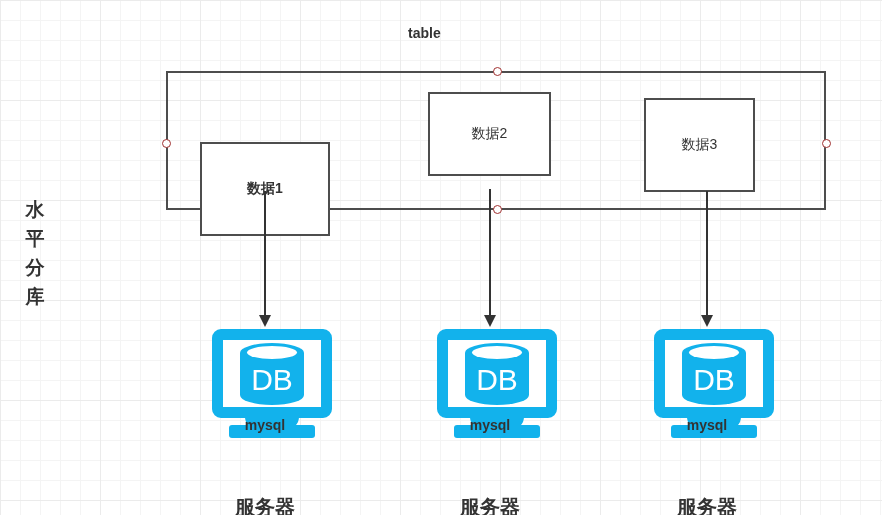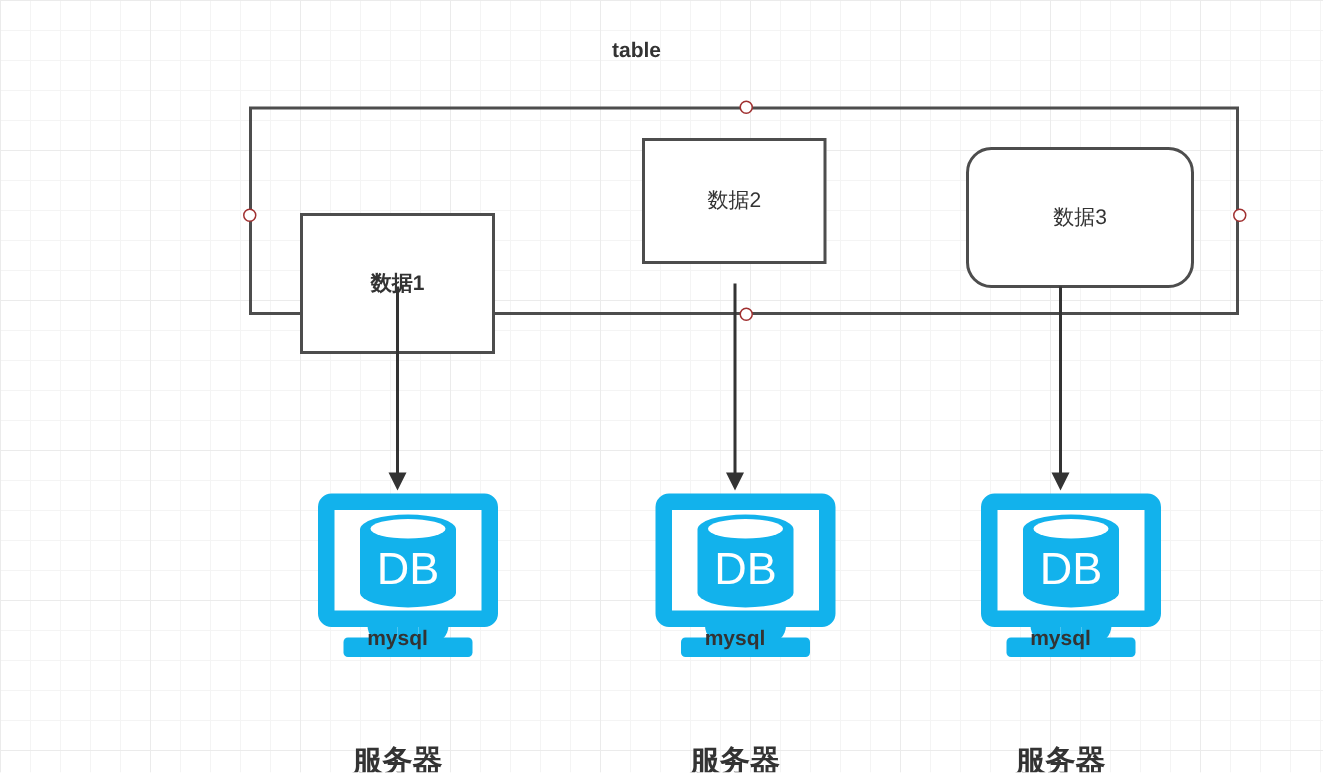--- a/index.html
+++ b/index.html
@@ -79,21 +79,21 @@
     background: #ffffff;
     box-sizing: border-box;
     display: flex;
     align-items: center;
     justify-content: center;
     font-size: 14px;
     color: #333333;
   }
   .data-box.b1 { left: 200px; top: 98px; width: 130px; height: 94px; font-weight: bold; margin-top: 44px; }
   .data-box.b2 { left: 428px; top: 92px; width: 123px; height: 84px; font-weight: normal; }
-  .data-box.b3 { left: 644px; top: 98px; width: 152px; height: 94px; font-weight: normal; border-radius: 17px; }
+  .data-box.b3 { left: 644px; top: 98px; width: 111px; height: 94px; font-weight: normal; border-radius: 0; }
 
   
   .arrow-line {
     position: absolute;
     width: 2px;
     background: #333333;
   }
   .arrow-head {
     position: absolute;
     width: 0;
@@ -195,20 +195,22 @@
     font-weight: bold;
     color: #333333;
     margin-top: 39px;
   }
 </style>
 </head>
 <body>
 
 <div id="canvas">
 
+  <div class="side-caption">水平
+分库</div>
 
   <div class="table-title">table</div>
 
   <div class="table-box"></div>
 
   <div class="handle" style="left:162px; top:139px;"></div>
   <div class="handle" style="left:822px; top:139px;"></div>
   <div class="handle" style="left:493px; top:67px;"></div>
   <div class="handle" style="left:493px; top:205px;"></div>
 

